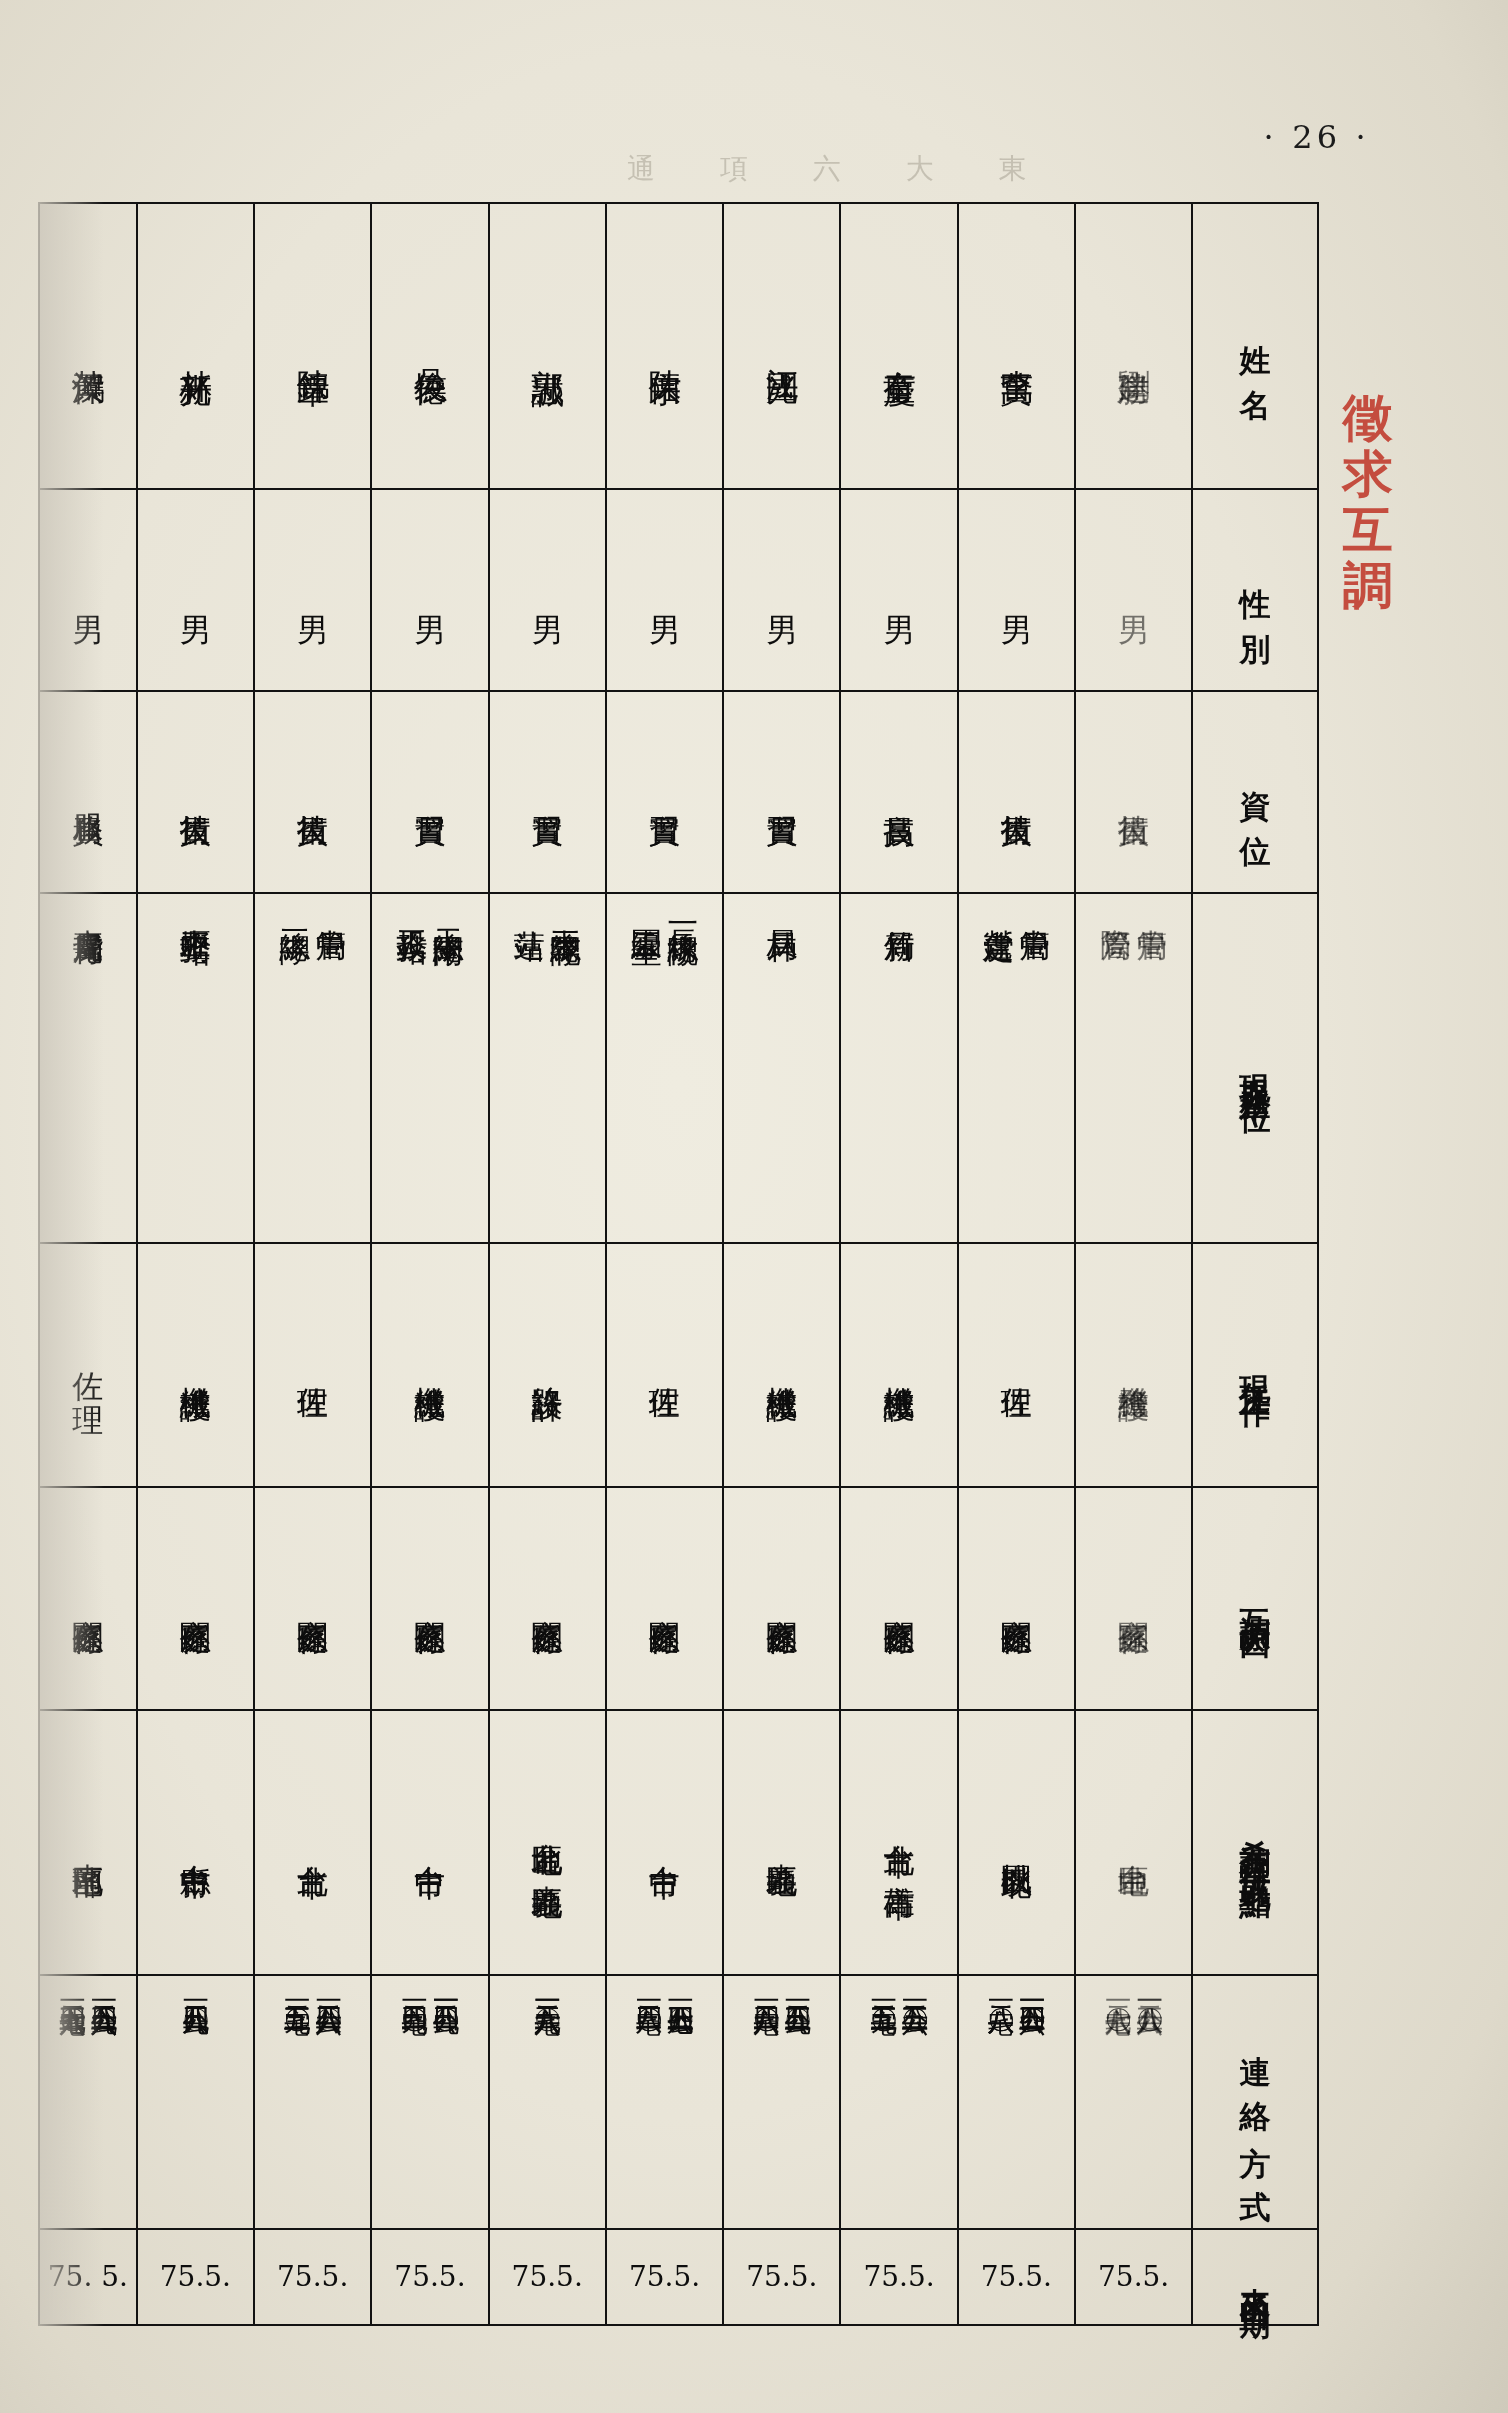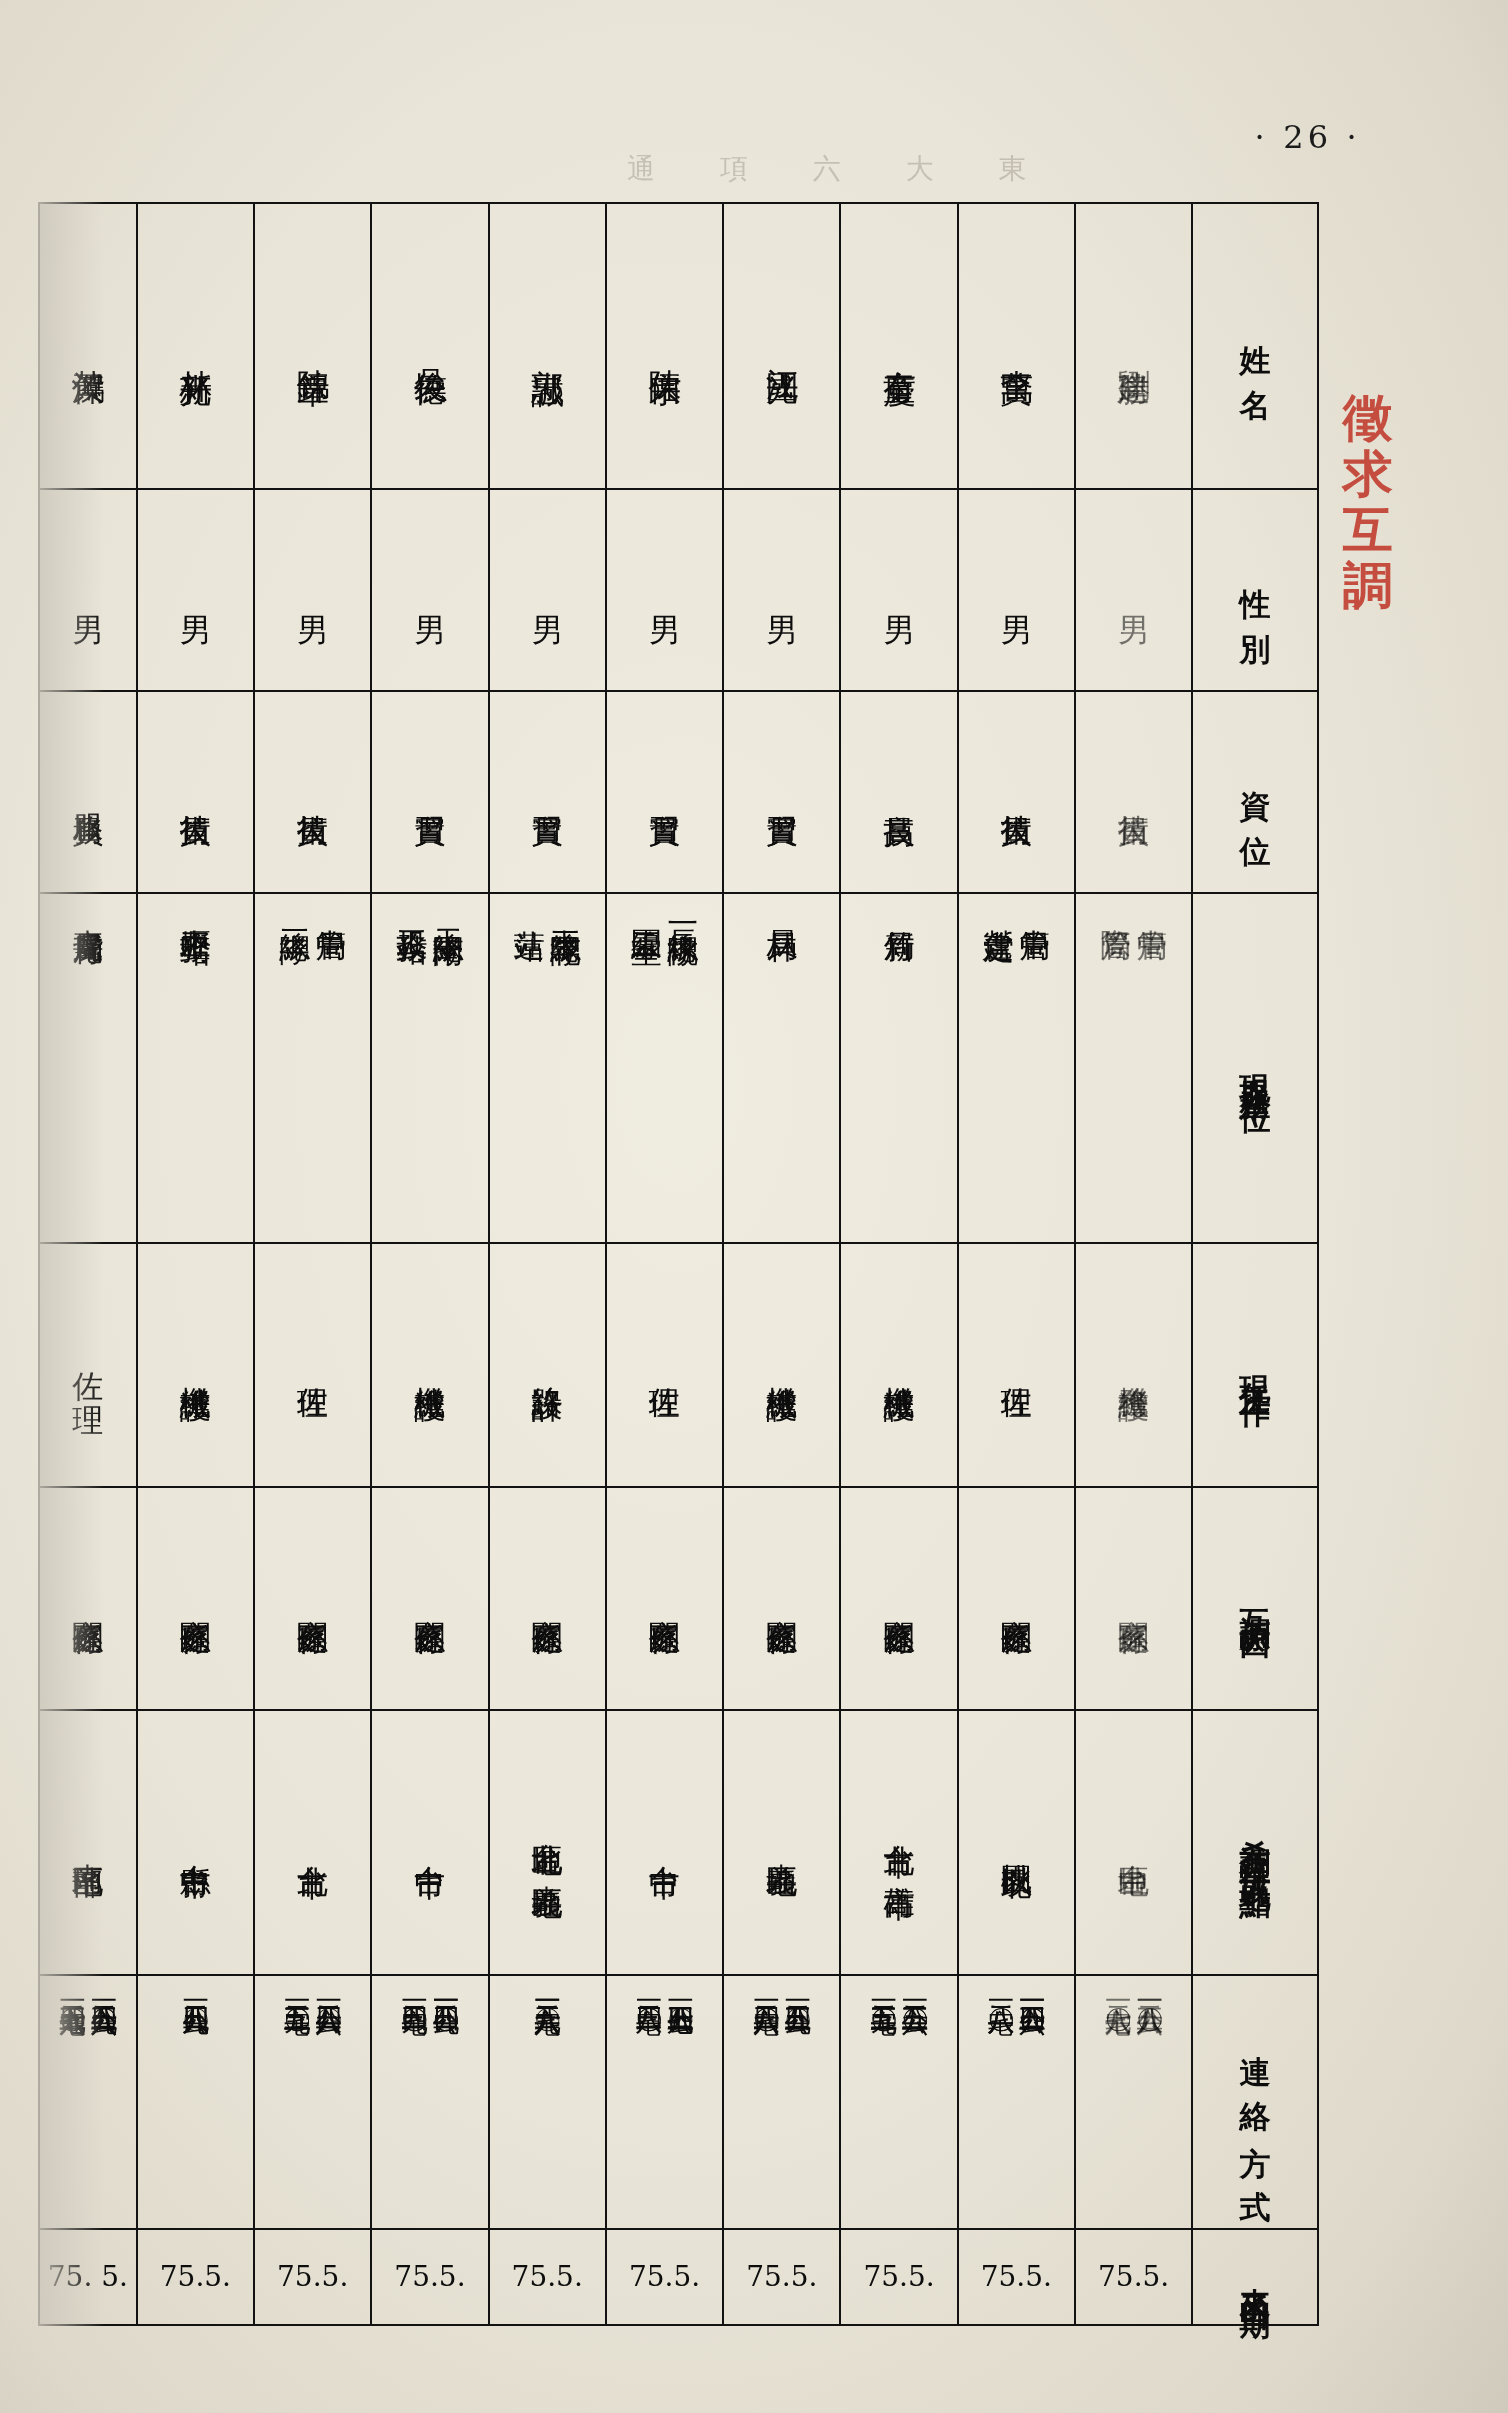--- a/index.html
+++ b/index.html
@@ -17,21 +17,21 @@
   
   .page {
     position: absolute;
     inset: 0;
     background:
       radial-gradient(ellipse at 45% 45%, #efece0 0%, #e9e5d8 55%, #ded9ca 85%, #cfcabb 100%);
   }
   .page-number {
     position: absolute;
     top: 118px;
-    right: 147px;
+    right: 138px;
     font-size: 32px;
     color: #1b1b1b;
     letter-spacing: 4.2px;
     font-family: "DejaVu Serif", "Liberation Serif", serif;
   }
   .faint-top {
     position: absolute;
     top: 150px;
     left: 627px;
     font-size: 28px;

